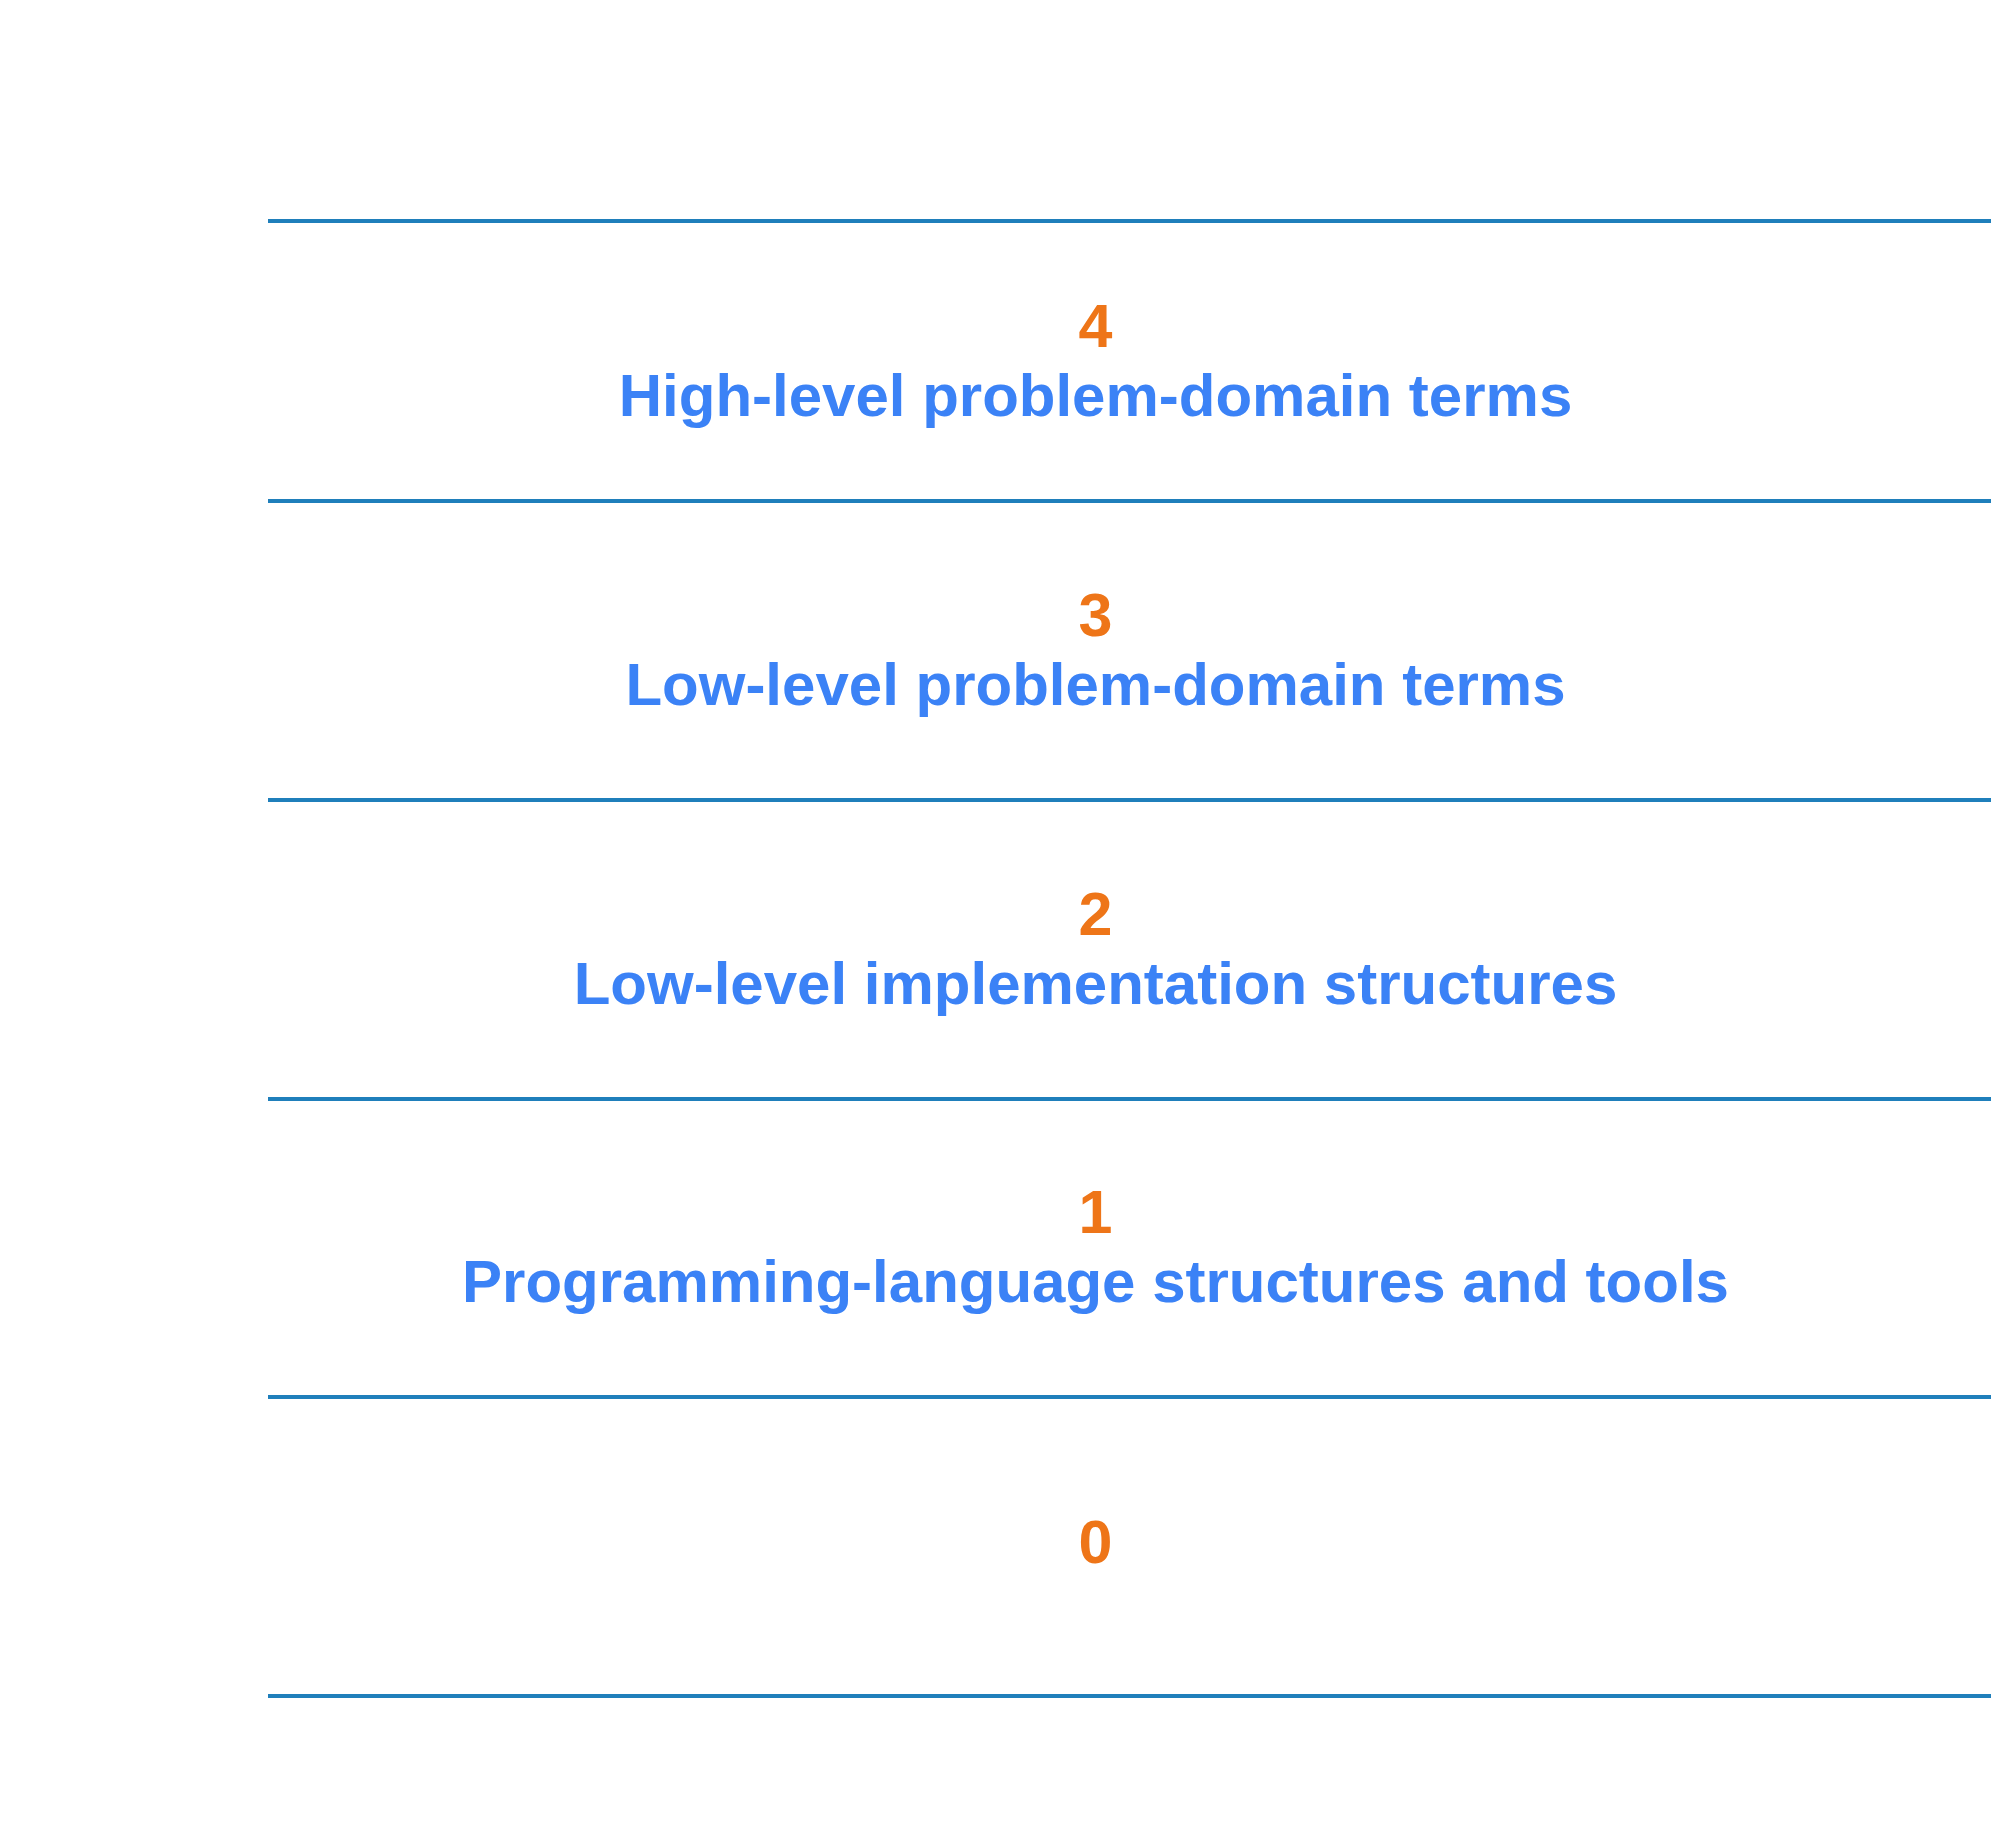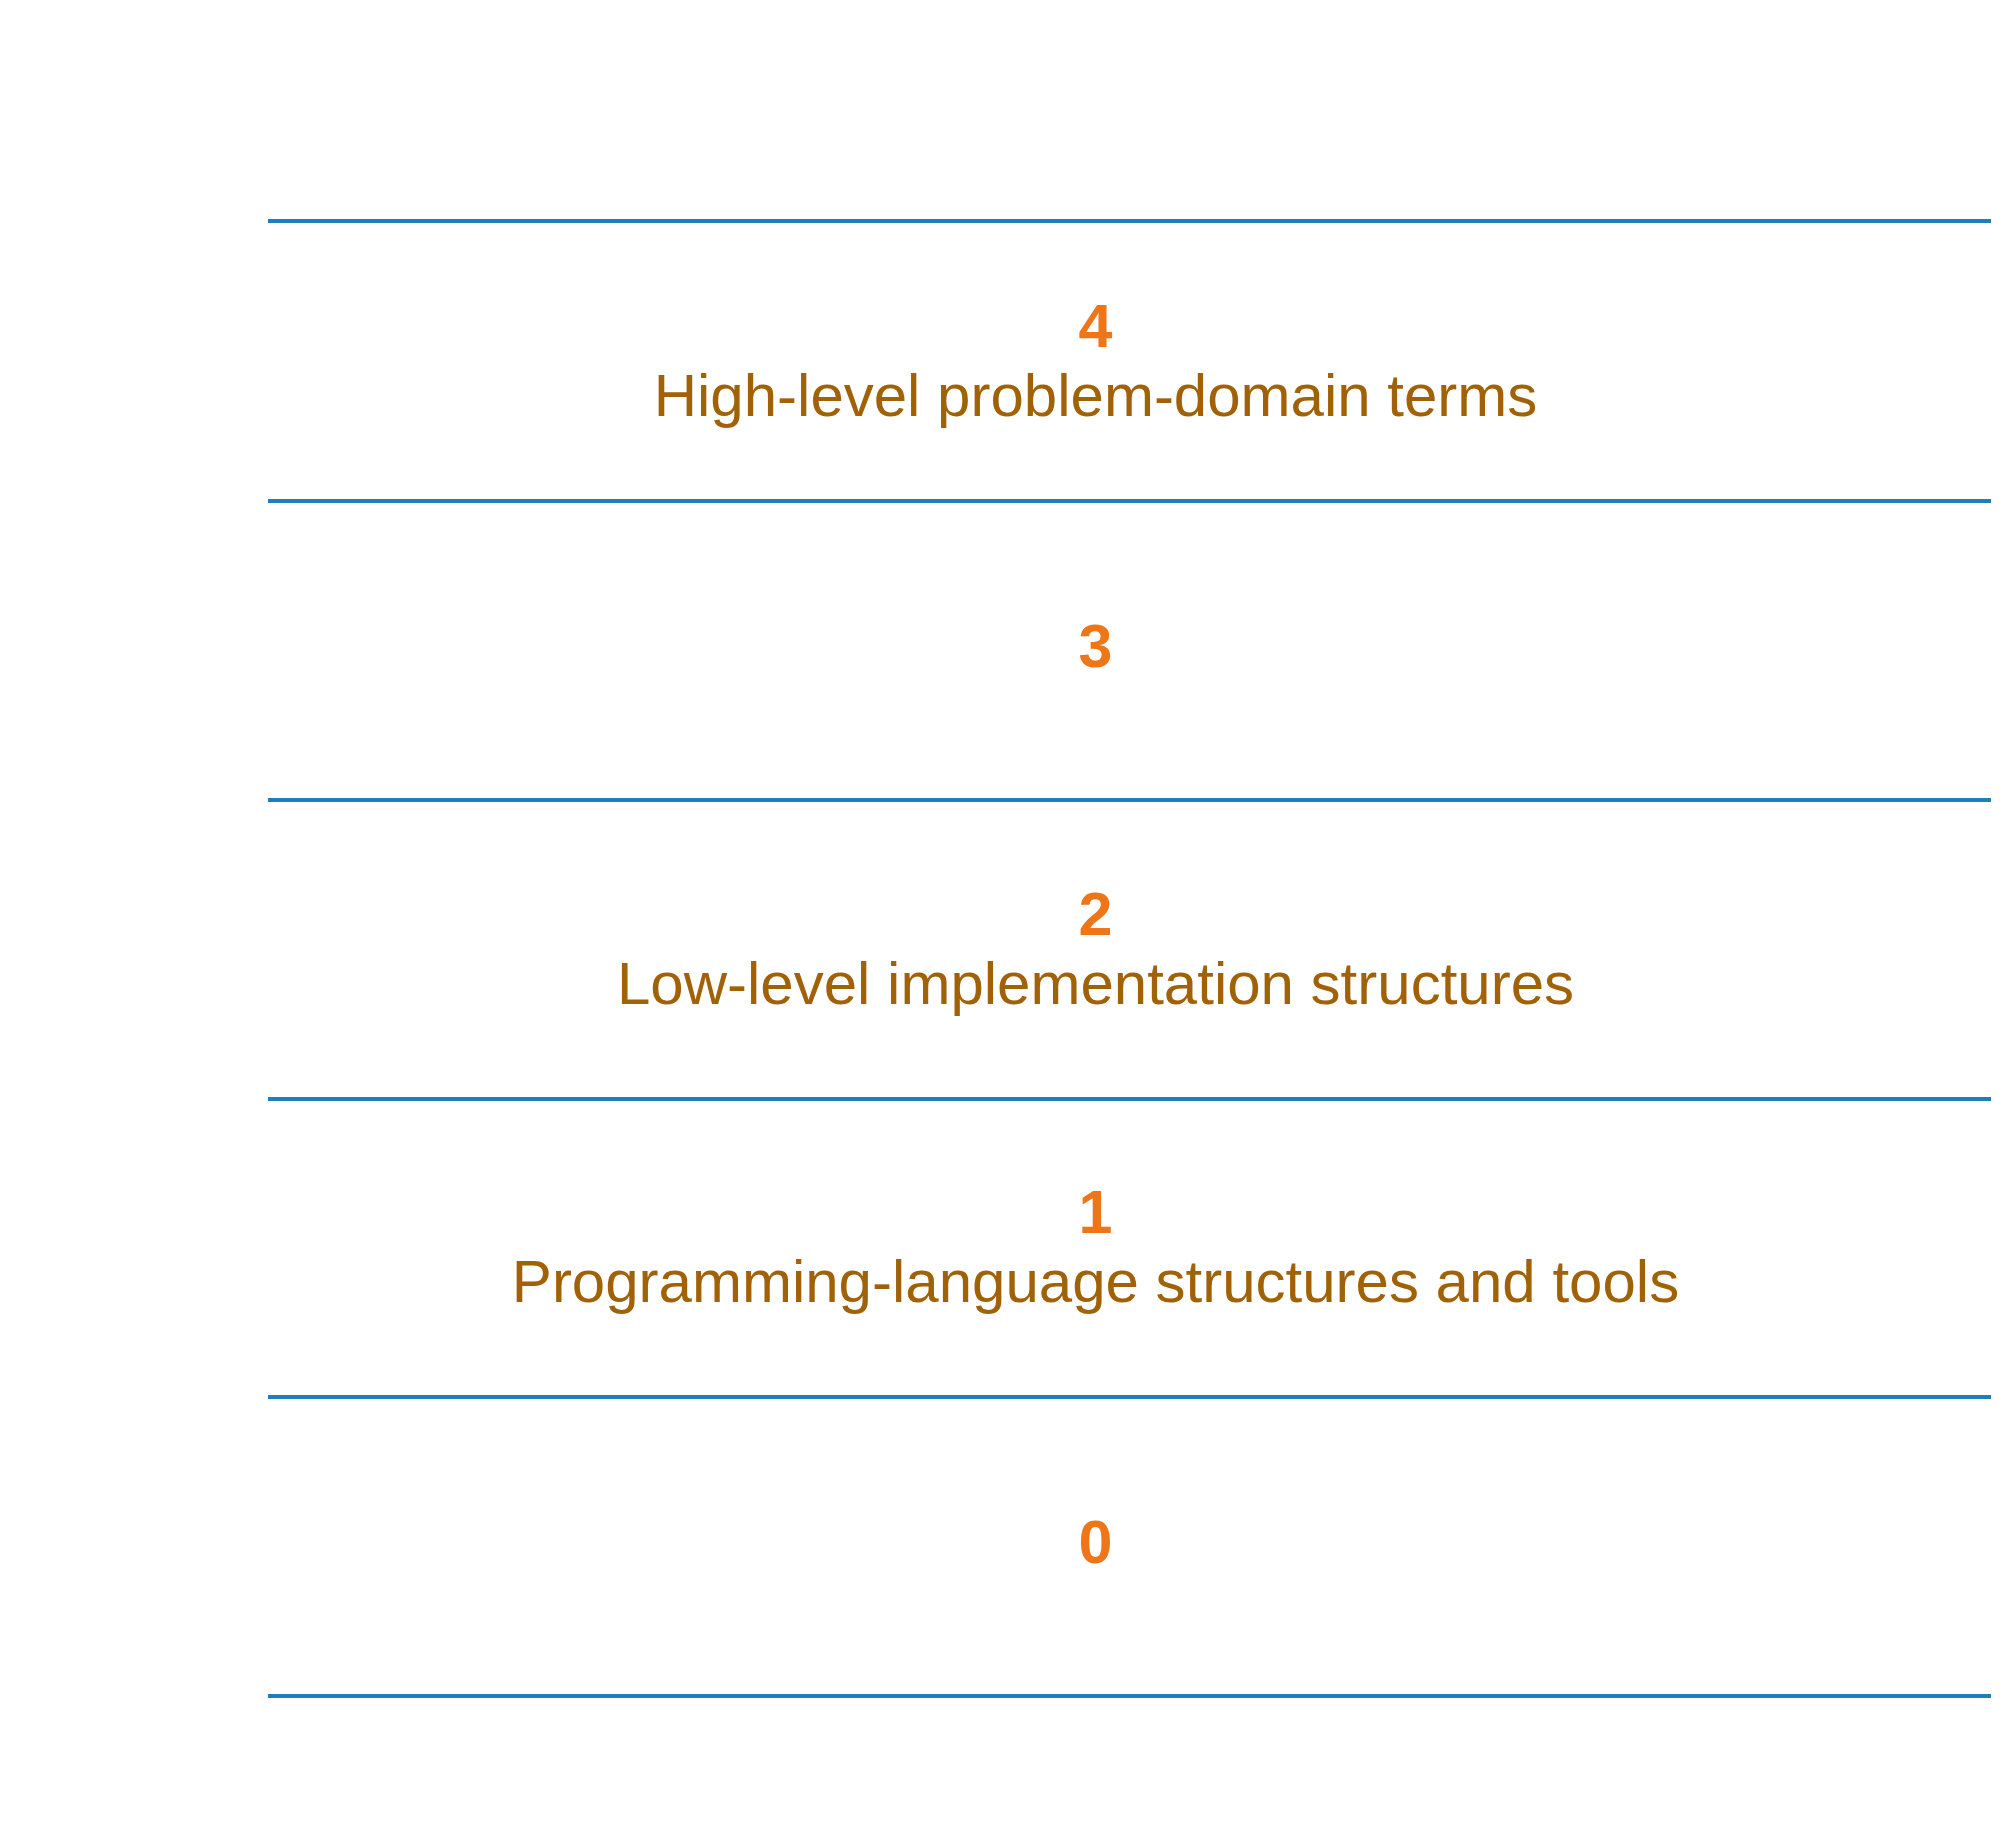--- a/index.html
+++ b/index.html
@@ -56,22 +56,22 @@
     font-size: 61px;
     font-weight: bold;
     color: #EE7518;
     line-height: 1.0;
     letter-spacing: 0px;
     margin-bottom: 7.2px;
   }
 
   .level-label {
     font-size: 60px;
-    font-weight: normal;
-    color: #a16207;
+    font-weight: bold;
+    color: #3b82f6;
     line-height: 1.05;
     white-space: nowrap;
   }
 </style>
 </head>
 <body>
 
 <div class="stage">
   <div class="levels-table">
 
@@ -79,20 +79,21 @@
 
     <div class="level-row" style="top:3.6px; height:277px;">
       <div class="level-number">4</div>
       <div class="level-label">High-level problem-domain terms</div>
     </div>
 
     <div class="rule" style="top:280px;"></div>
 
     <div class="level-row" style="top:284px; height:295px;">
       <div class="level-number">3</div>
+      <div class="level-label">Low-level problem-domain terms</div>
     </div>
 
     <div class="rule" style="top:579px;"></div>
 
     <div class="level-row" style="top:583px; height:295px;">
       <div class="level-number">2</div>
       <div class="level-label">Low-level implementation structures</div>
     </div>
 
     <div class="rule" style="top:878px;"></div>

